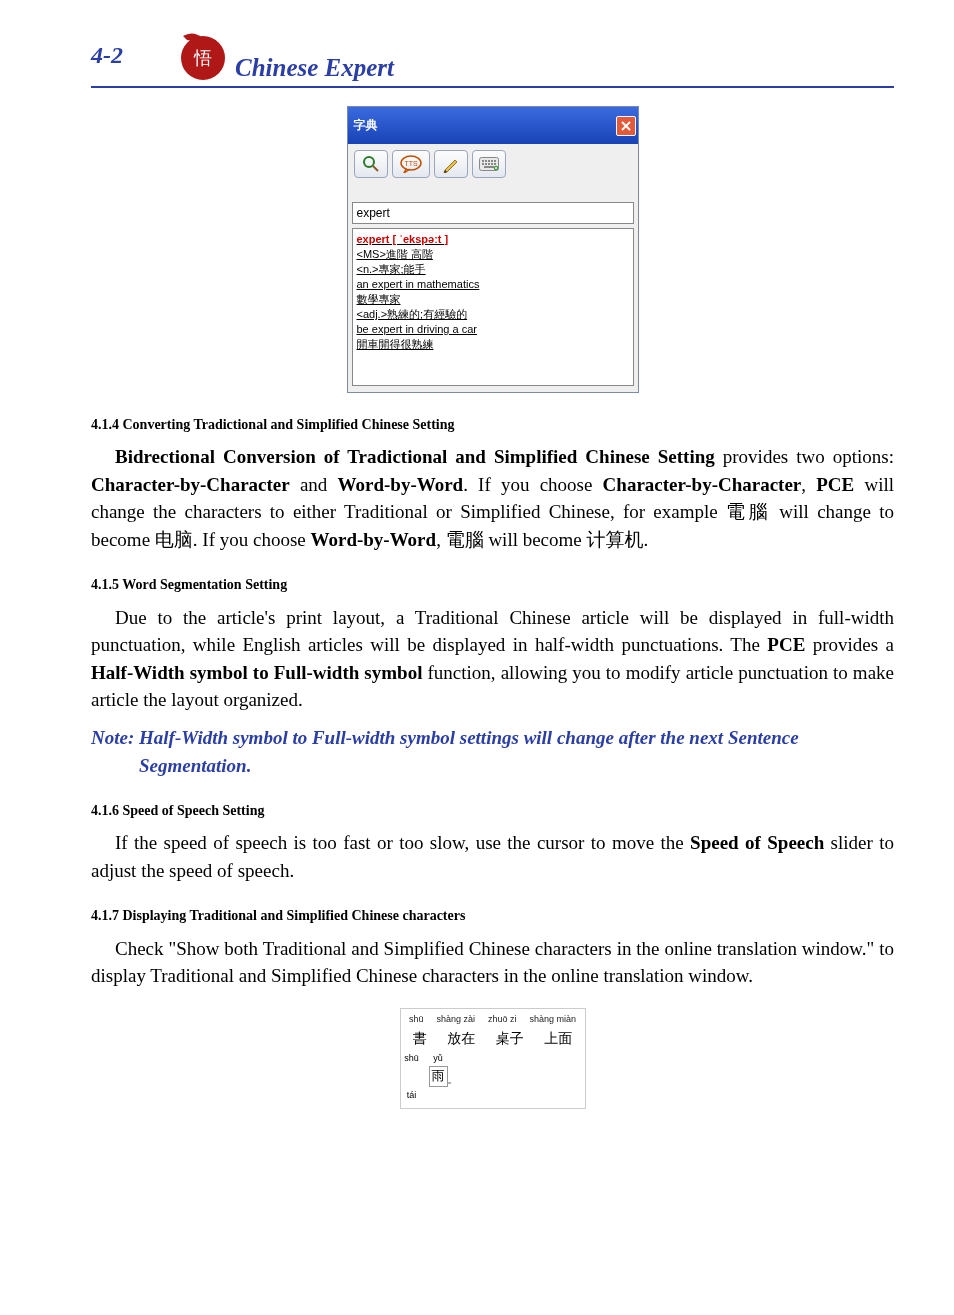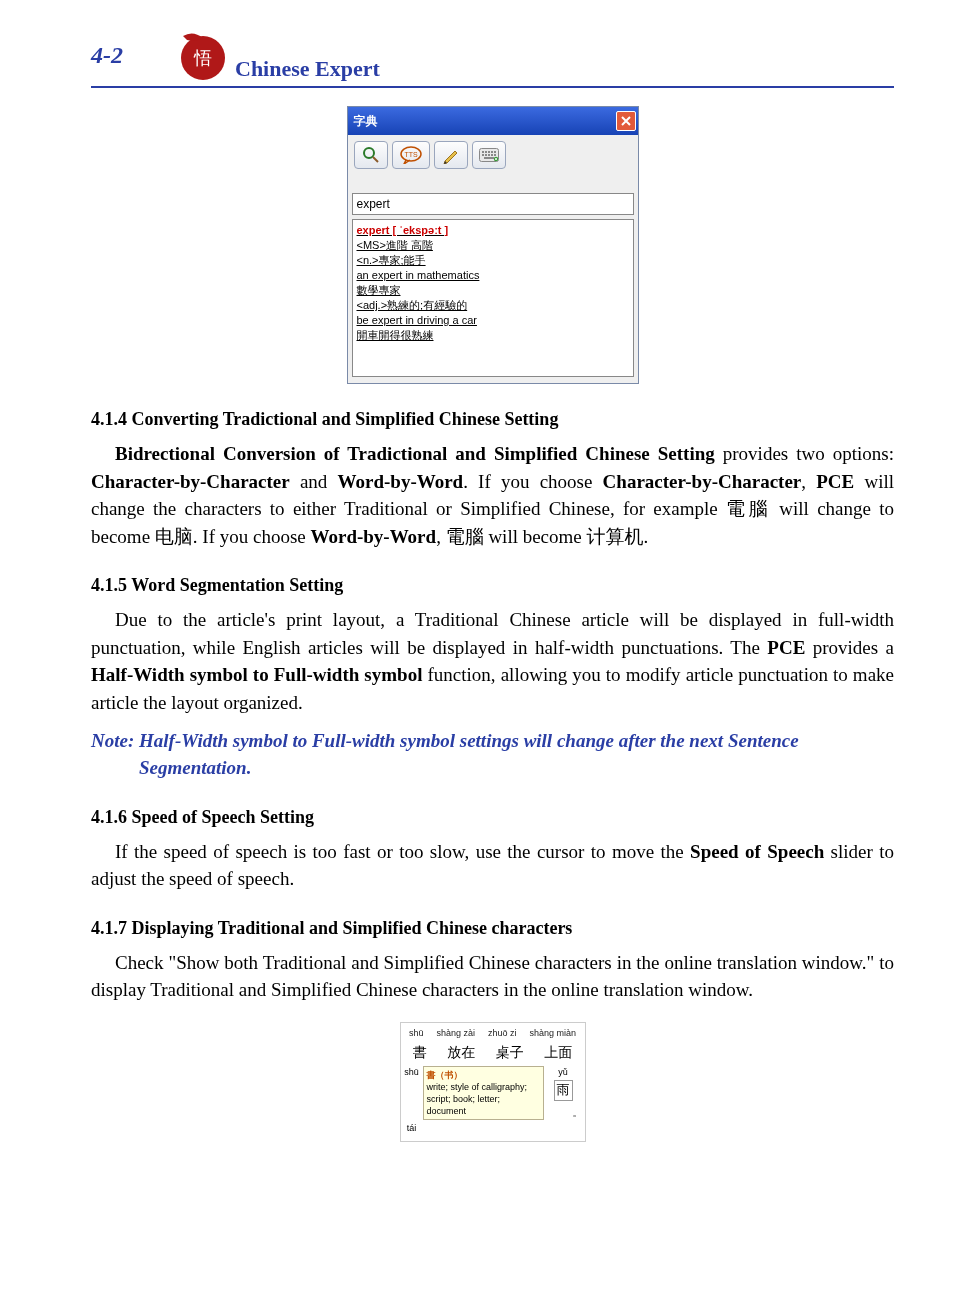--- a/index.html
+++ b/index.html
@@ -1,34 +1,34 @@
 <!DOCTYPE html>
 <html><head>
 <meta charset="utf-8">
 <style>
   html,body{margin:0;padding:0;background:#fff;font-family:"Times New Roman",Times,serif;color:#000;}
   .page{width:954px;min-height:1315px;box-sizing:border-box;padding:28px 60px 40px 91px;position:relative;}
   .hdr{display:flex;align-items:flex-end;border-bottom:2px solid #2a3ea5;padding-bottom:4px;margin-bottom:18px;}
   .pgnum{font-style:italic;font-weight:bold;color:#2a3ea5;font-size:24px;margin-right:50px;align-self:center;}
   .logo{width:54px;height:54px;}
-  .brand{font-weight:bold;color:#2a3ea5;font-size:22px;margin-left:8px;}
+  .brand{font-style:italic;font-weight:bold;color:#2a3ea5;font-size:25px;margin-left:8px;}
   .figwrap{display:flex;justify-content:center;margin:6px 0 22px 0;}
   .dictwin{width:290px;border:1px solid #7a8aa8;background:#efefef;font-family:"Tahoma","Microsoft Sans Serif",sans-serif;}
-  .titlebar{height:28px;background:linear-gradient(#3b6ae0,#1743b5);display:flex;align-items:center;padding:0 2px 0 6px;}
+  .titlebar{height:37px;background:linear-gradient(#3b6ae0,#1743b5);display:flex;align-items:center;padding:0 2px 0 6px;}
   .titlebar .t{color:#fff;font-size:12px;font-weight:bold;flex:1;}
   .titlebar .xbtn{width:18px;height:18px;background:#e25a3a;border:1px solid #fff;border-radius:2px;display:flex;align-items:center;justify-content:center;}
   .titlebar .xbtn svg{display:block;}
   .toolbar{padding:6px 6px 4px 6px;display:flex;gap:4px;}
   .tbtn{width:32px;height:26px;border:1px solid #9aa6bd;border-radius:4px;background:linear-gradient(#fdfdfd,#e4e8ef);display:flex;align-items:center;justify-content:center;}
   .tbtn.ovl{width:36px;}
   .searchbox{margin:20px 4px 4px 4px;border:1px solid #888;background:#fff;height:20px;display:flex;align-items:center;padding:0 4px;font-size:12px;}
   .result{margin:2px 4px 6px 4px;border:1px solid #888;background:#fff;min-height:150px;padding:3px 4px 3px 4px;font-size:11px;line-height:15px;text-decoration:underline;}
   .result .hw{color:#c00;font-weight:bold;}
   .content{font-size:19px;line-height:1.45;}
-  h2.sec{font-size:18px;font-weight:bold;margin:22px 0 8px 0;font-family:"Times New Roman",Times,serif;}
+  h2.sec{font-size:14px;font-weight:bold;margin:22px 0 8px 0;font-family:"Times New Roman",Times,serif;}
   p.body{margin:0 0 10px 0;text-indent:24px;text-align:justify;}
   .note{color:#2a3ea5;font-style:italic;font-weight:bold;margin:10px 0 10px 0;padding-left:48px;text-indent:-48px;}
   b{font-weight:bold;}
   .fig2wrap{display:flex;justify-content:center;margin-top:18px;}
   .fig2{width:180px;border:1px solid #ccc;background:#fff;font-family:Tahoma,sans-serif;font-size:10px;padding:4px 2px 6px 2px;}
   .fig2 .prow{display:flex;justify-content:space-around;color:#222;font-size:9px;margin-bottom:2px;}
   .fig2 .hrow{display:flex;justify-content:space-around;font-size:14px;margin-bottom:4px;}
   .fig2 .tip{position:relative;margin:0 2px;border:1px solid #b8b090;background:#ffffe1;padding:2px 3px;font-size:9px;line-height:12px;}
   .fig2 .tip .orange{color:#c05000;font-weight:bold;}
   .fig2 .side{display:flex;align-items:flex-start;}
@@ -143,24 +143,20 @@
         <div class="hrow">
           <span>書</span>
           <span>放在</span>
           <span>桌子</span>
           <span>上面</span>
         </div>
         <div class="side">
           <div class="sidecol">
             <div>shū</div>
           </div>
-          <div class="tip" style="flex:1;">
-            <div class="orange">書（书）</div>
-            <div>write; style of calligraphy; script; book; letter; document</div>
-          </div>
           <div class="yubox">
             <div class="p">yǔ</div>
             <div class="c">雨</div>
           </div>
           <div style="width:10px;text-align:center;align-self:flex-end;">。</div>
         </div>
         <div class="sidecol" style="margin-top:2px;"><span>tái</span></div>
       </div>
     </div>
   </div>

